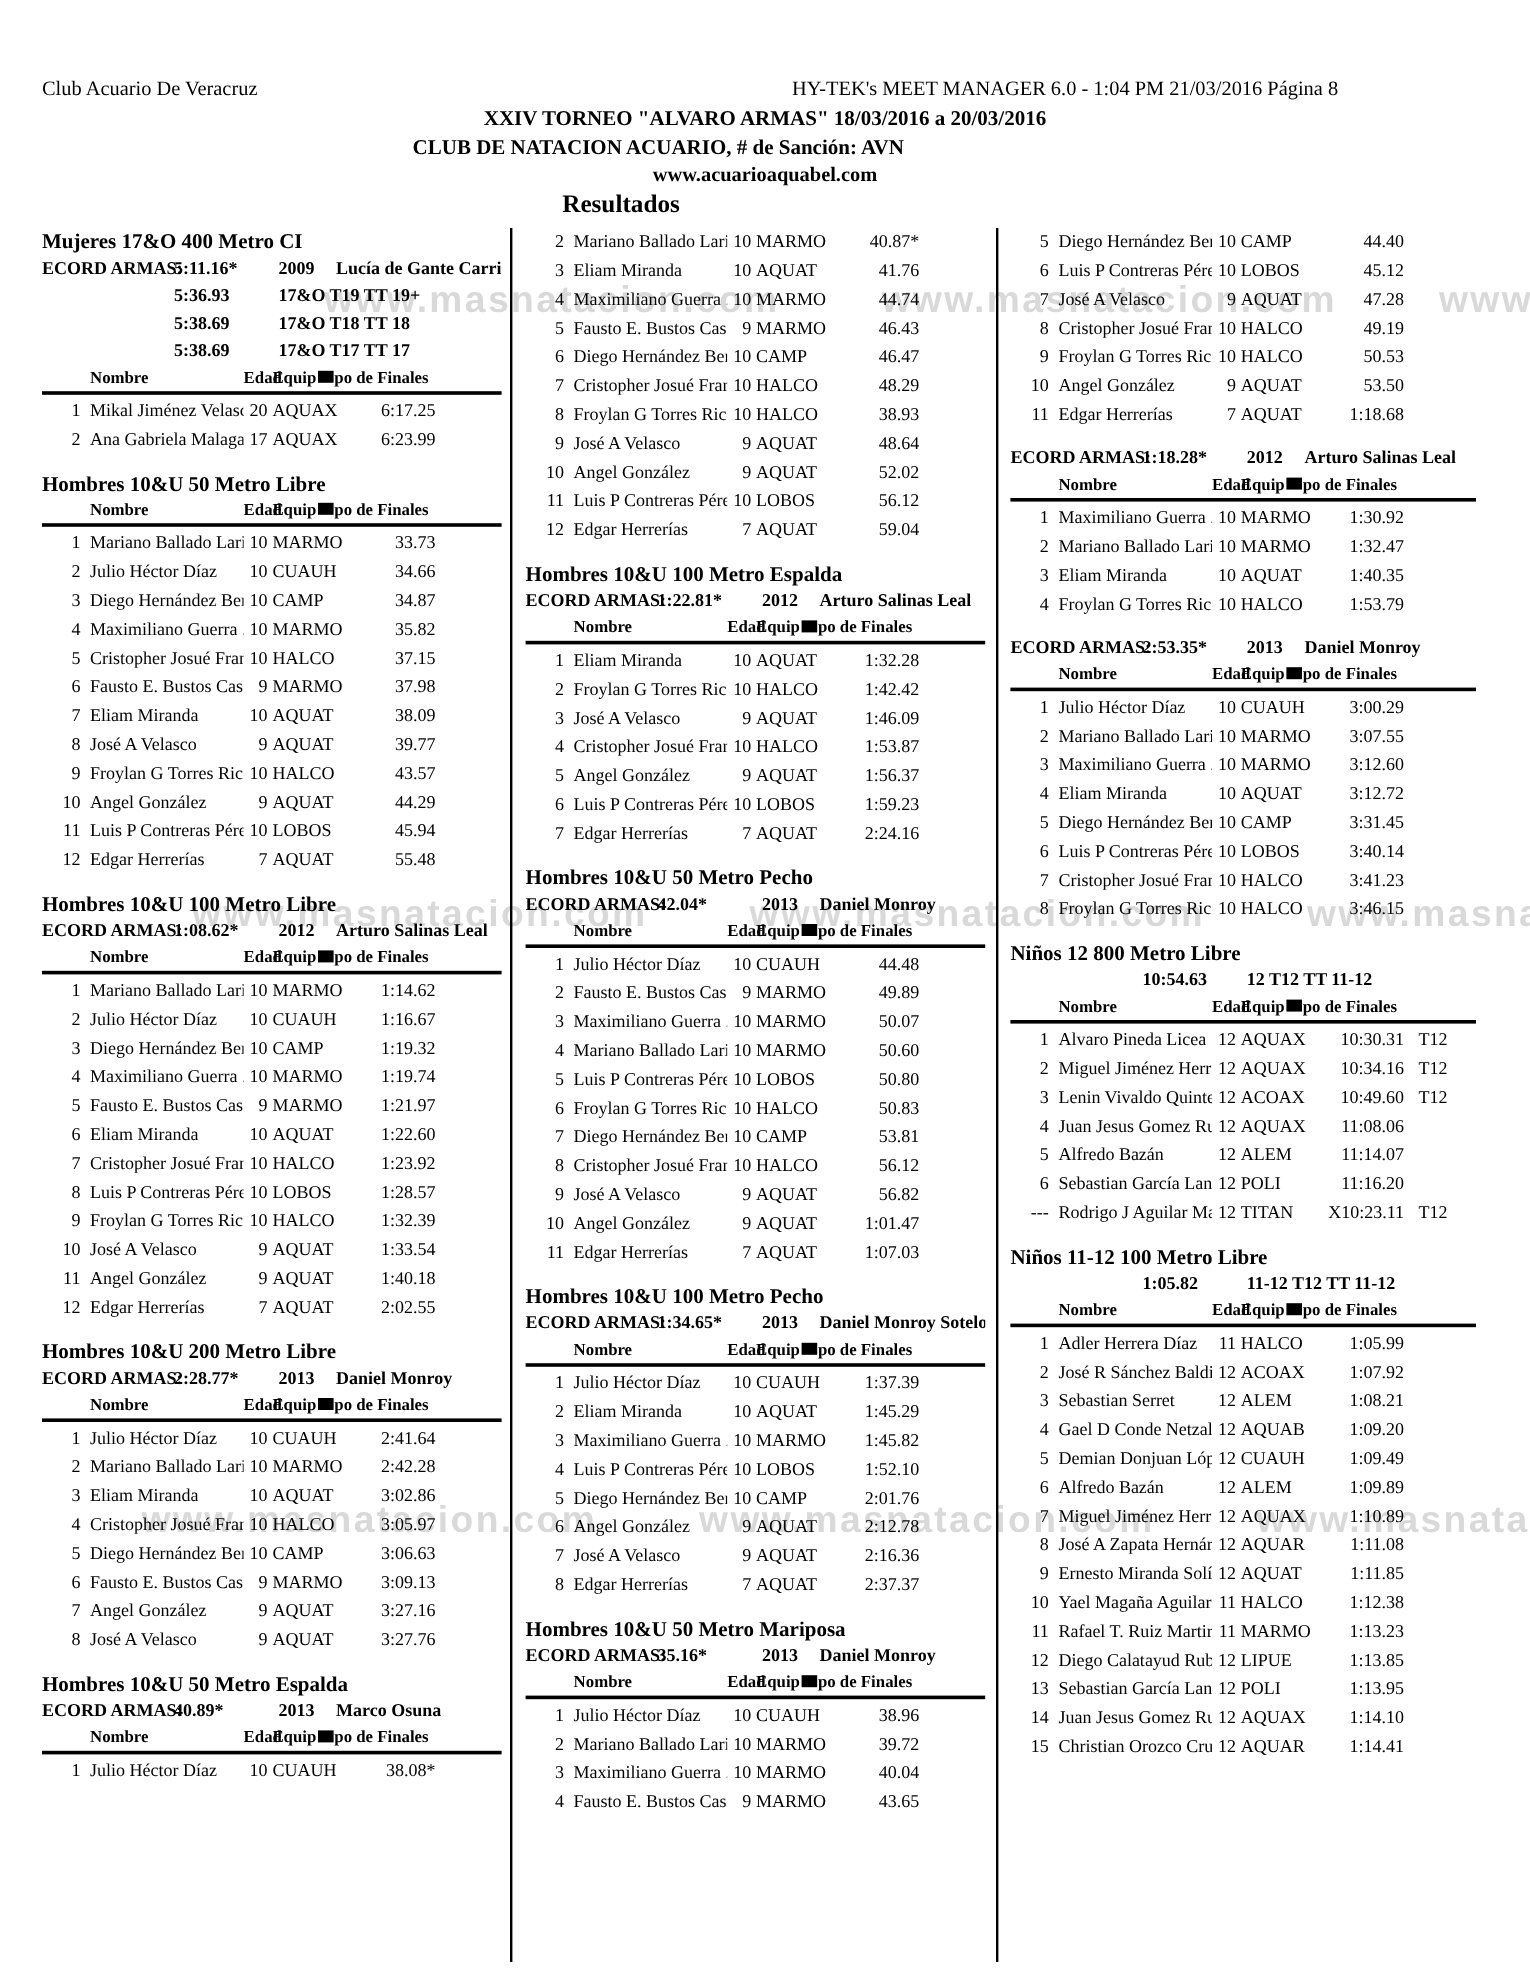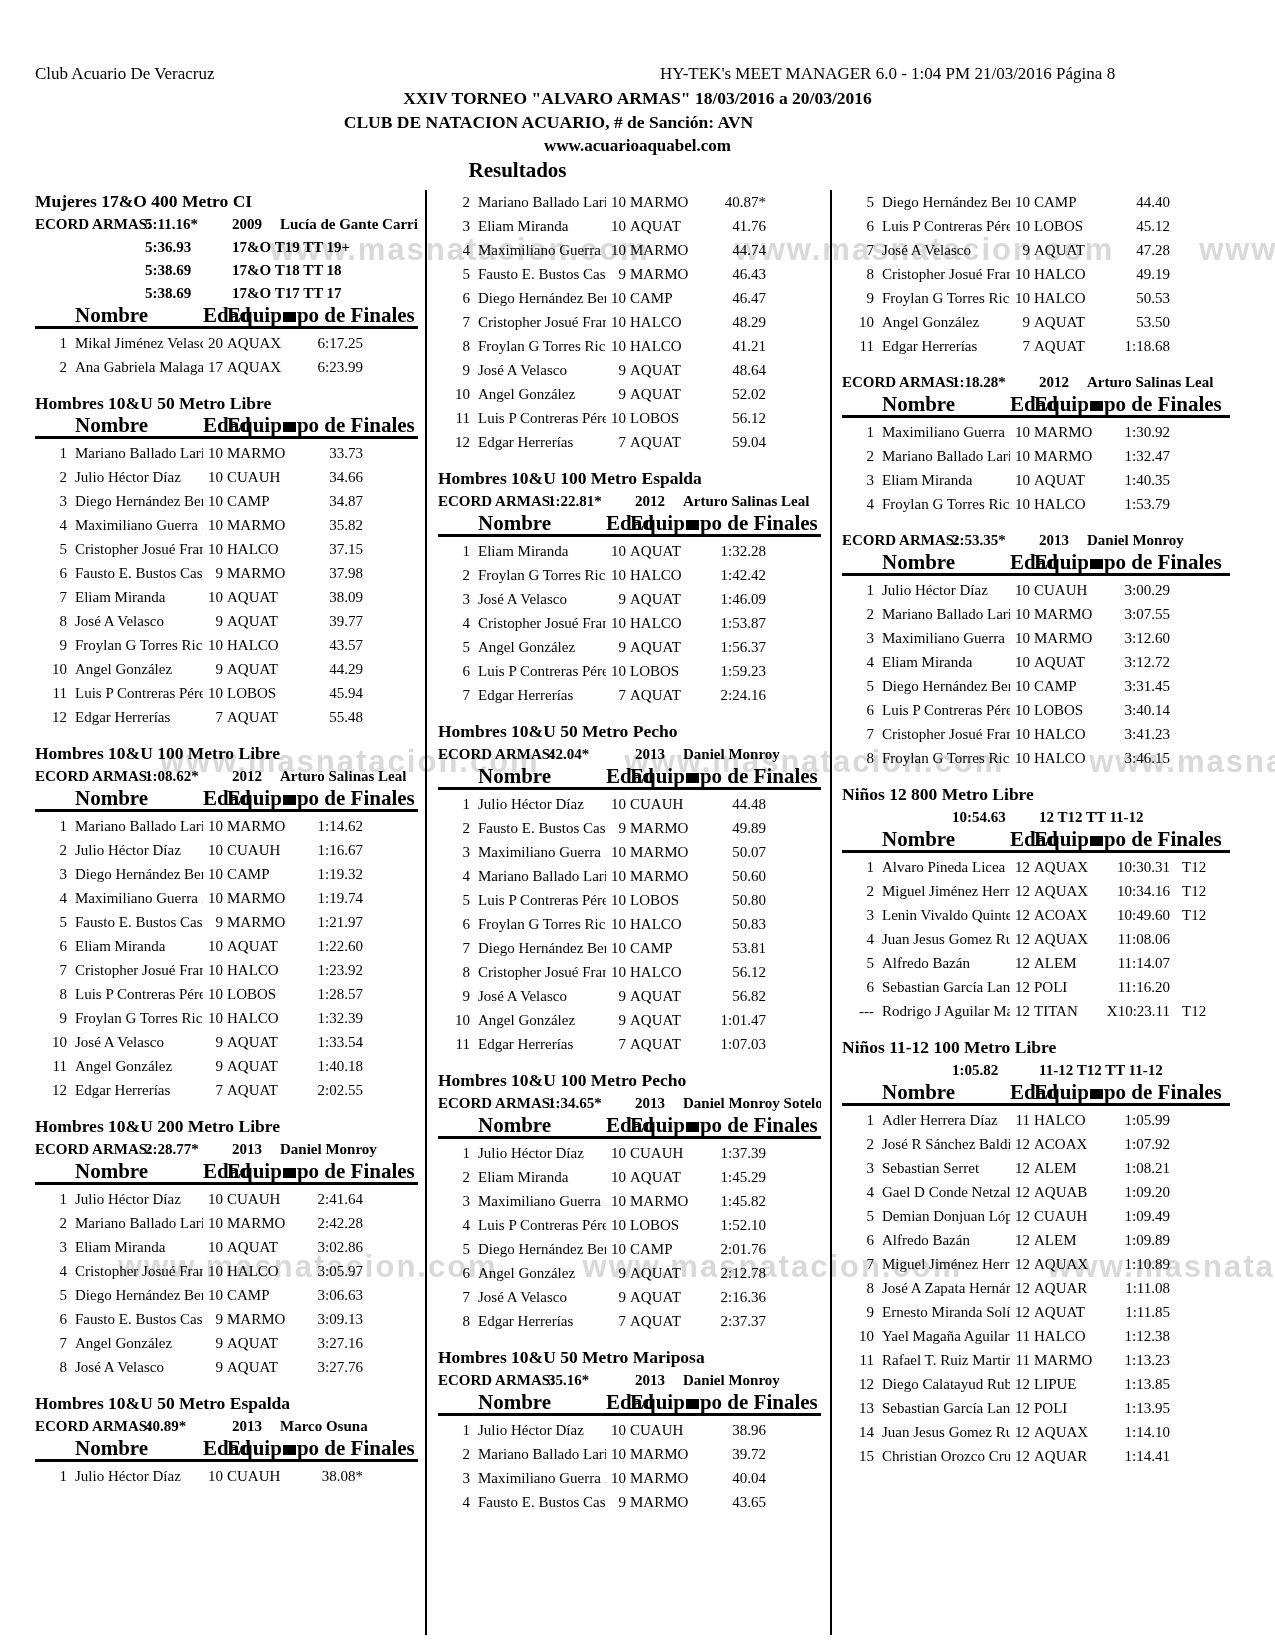--- a/index.html
+++ b/index.html
@@ -24,21 +24,21 @@
   .block{margin-top:13px;}
   .block:first-child{margin-top:0;}
   .block-title{font-size:17.5px;font-weight:bold;line-height:23px;white-space:nowrap;}
   .rec-line{display:grid;grid-template-columns:110px 77px 56px 1fr;
             font-size:15px;font-weight:bold;line-height:23px;white-space:nowrap;}
   .rec-time{text-align:left;}
   .rec-year{padding-left:10px;}
   .rec-holder{padding-left:2px;overflow:hidden;}
   .rec-std{grid-column:3/5;padding-left:10px;}
   .rgrid{display:grid;grid-template-columns:32px 136px 20px 64px 76px 1fr;}
-  .tbl-header{font-size:21px;font-weight:bold;line-height:21px;
+  .tbl-header{font-size:14px;font-weight:bold;line-height:21px;
               border-bottom:3px solid #000;margin-bottom:2px;}
   .row{font-size:15px;line-height:24px;height:24px;}
   .c-place{text-align:right;}
   .c-name{padding-left:8px;white-space:nowrap;overflow:hidden;}
   .c-age{text-align:right;}
   .c-team{padding-left:4px;white-space:nowrap;}
   .c-time{text-align:right;white-space:nowrap;}
   .c-tag{padding-left:12px;white-space:nowrap;}
   .hdr-team{grid-column:4/7;padding-left:4px;white-space:nowrap;}
   .blob{display:inline-block;width:13px;height:10px;background:#000;margin:0 1px;}
@@ -474,21 +474,21 @@
         <span class="c-age">10</span>
         <span class="c-team">HALCO</span>
         <span class="c-time">48.29</span>
         <span class="c-tag"></span>
       </div>
       <div class="rgrid row">
         <span class="c-place">8</span>
         <span class="c-name">Froylan G Torres Ric</span>
         <span class="c-age">10</span>
         <span class="c-team">HALCO</span>
-        <span class="c-time">41.21</span>
+        <span class="c-time">38.93</span>
         <span class="c-tag"></span>
       </div>
       <div class="rgrid row">
         <span class="c-place">9</span>
         <span class="c-name">José A Velasco</span>
         <span class="c-age">9</span>
         <span class="c-team">AQUAT</span>
         <span class="c-time">48.64</span>
         <span class="c-tag"></span>
       </div>

